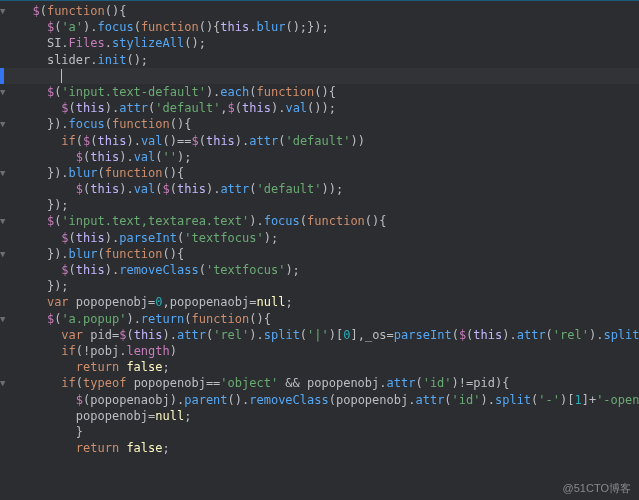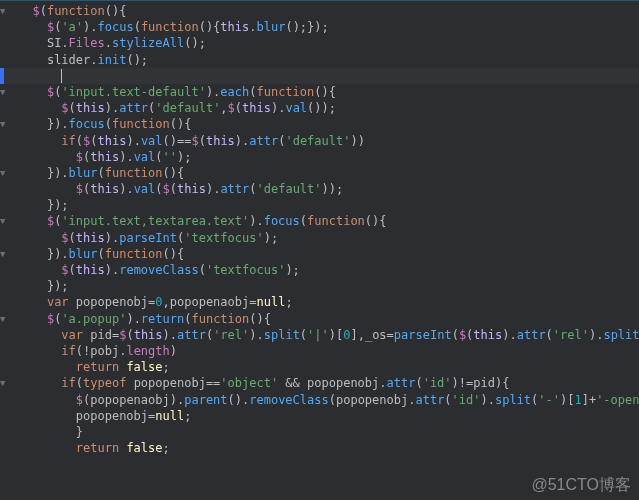--- a/index.html
+++ b/index.html
@@ -56,21 +56,21 @@
   width: 1px;
   height: 14px;
   background: #bcbec4;
   vertical-align: middle;
 }
 .watermark {
   position: absolute;
   right: 8px;
   bottom: 4px;
   color: #888;
-  font-size: 16px;
+  font-size: 11px;
   font-family: sans-serif;
 }
 
 .t-var { color: #c77dbb; }
 .t-func { color: #56a8f5; }
 .t-str { color: #6aab73; }
 .t-kw { color: #cf8e6d; }
 .t-this { color: #c4b5fd; }
 .t-prop { color: #c77dbb; text-align: center; }
 .t-num { color: #2aacb8; }

